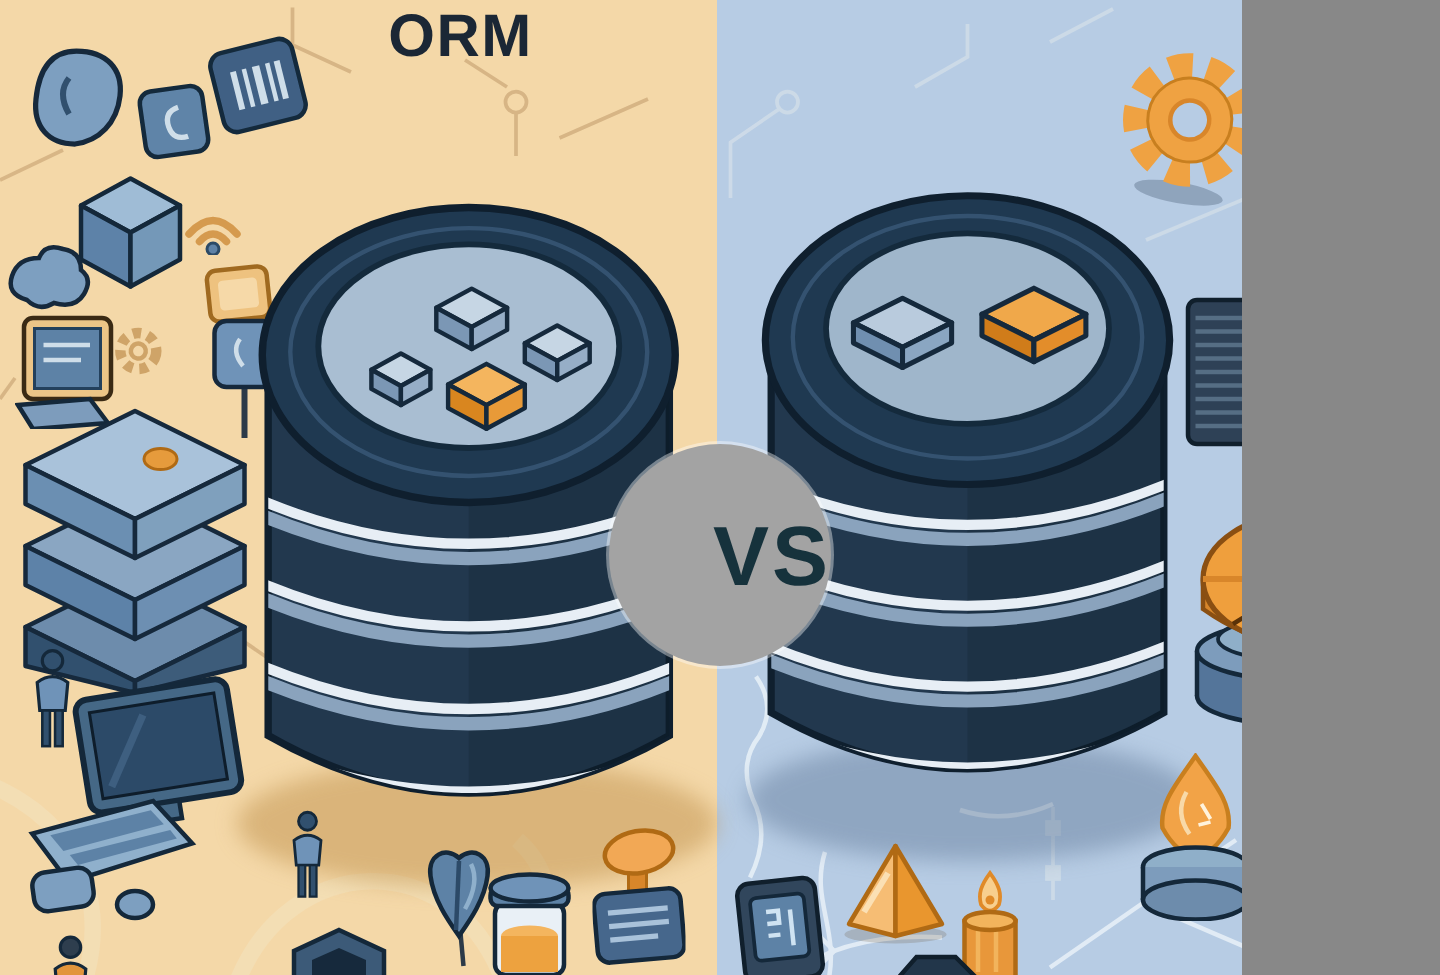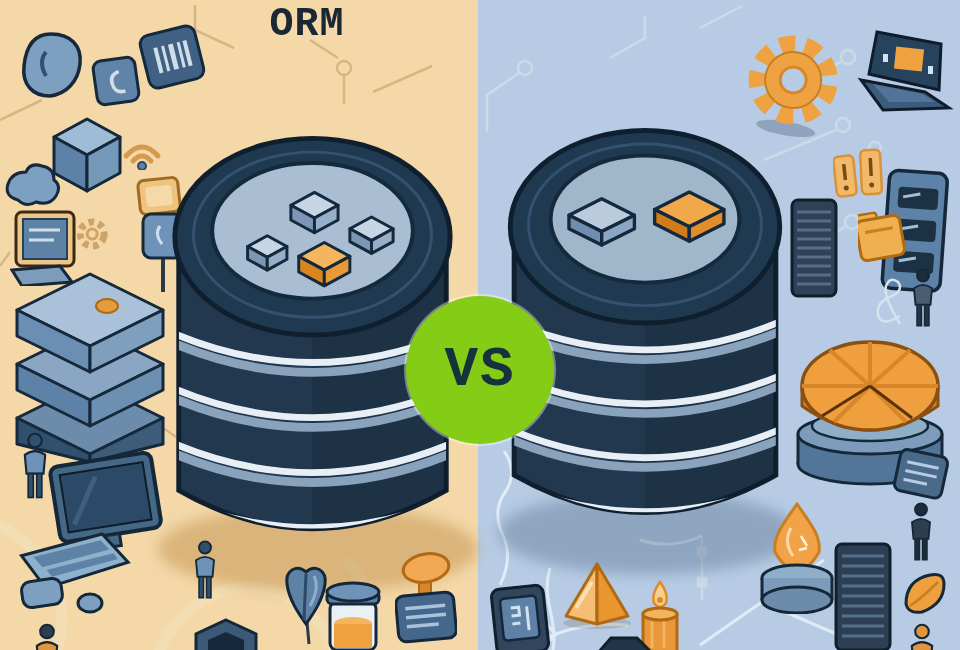--- a/index.html
+++ b/index.html
@@ -1,26 +1,26 @@
 <!DOCTYPE html>
 <html><head>
 <meta charset="utf-8">
 <style>
   html,body{margin:0;padding:0;background:#888;}
-  .canvas{position:relative;width:960px;height:650px;overflow:hidden;
-    font-family:Liberation Mono, monospace;}
+  .canvas{position:relative;width:828px;height:650px;overflow:hidden;
+    font-family:Liberation Sans, sans-serif;}
   .bg{position:absolute;top:0;height:650px;}
   .bg-left{left:0;width:478px;background:#f4d8a8;}
   .bg-right{left:478px;width:482px;background:#b7cce4;}
   .title{position:absolute;top:2px;width:170px;text-align:center;
     font-size:40px;font-weight:800;color:#1b2735;letter-spacing:1px;z-index:6;}
   .title-left{left:222px;}
   .title-right{left:572px;}
   .vs{position:absolute;left:406px;top:296px;width:148px;height:148px;border-radius:50%;
-    background:#84cc16;display:flex;align-items:center;justify-content:center;z-index:5;
+    background:#a3a3a3;display:flex;align-items:center;justify-content:flex-end;z-index:5;
     box-shadow:0 0 0 2px rgba(255,255,255,.4);}
   .vs span{font-size:56px;font-weight:800;color:#16323c;letter-spacing:2px;}
   .ic{position:absolute;z-index:2;}
   .stack{position:absolute;z-index:3;}
   .shadow{position:absolute;border-radius:50%;z-index:1;filter:blur(7px);}
   .sh-l{left:158px;top:506px;width:320px;height:86px;background:rgba(186,138,66,.45);}
   .sh-r{left:498px;top:492px;width:300px;height:82px;background:rgba(96,120,150,.45);}
   .decor{position:absolute;left:0;top:0;z-index:1;pointer-events:none;}
 </style>
 </head>

